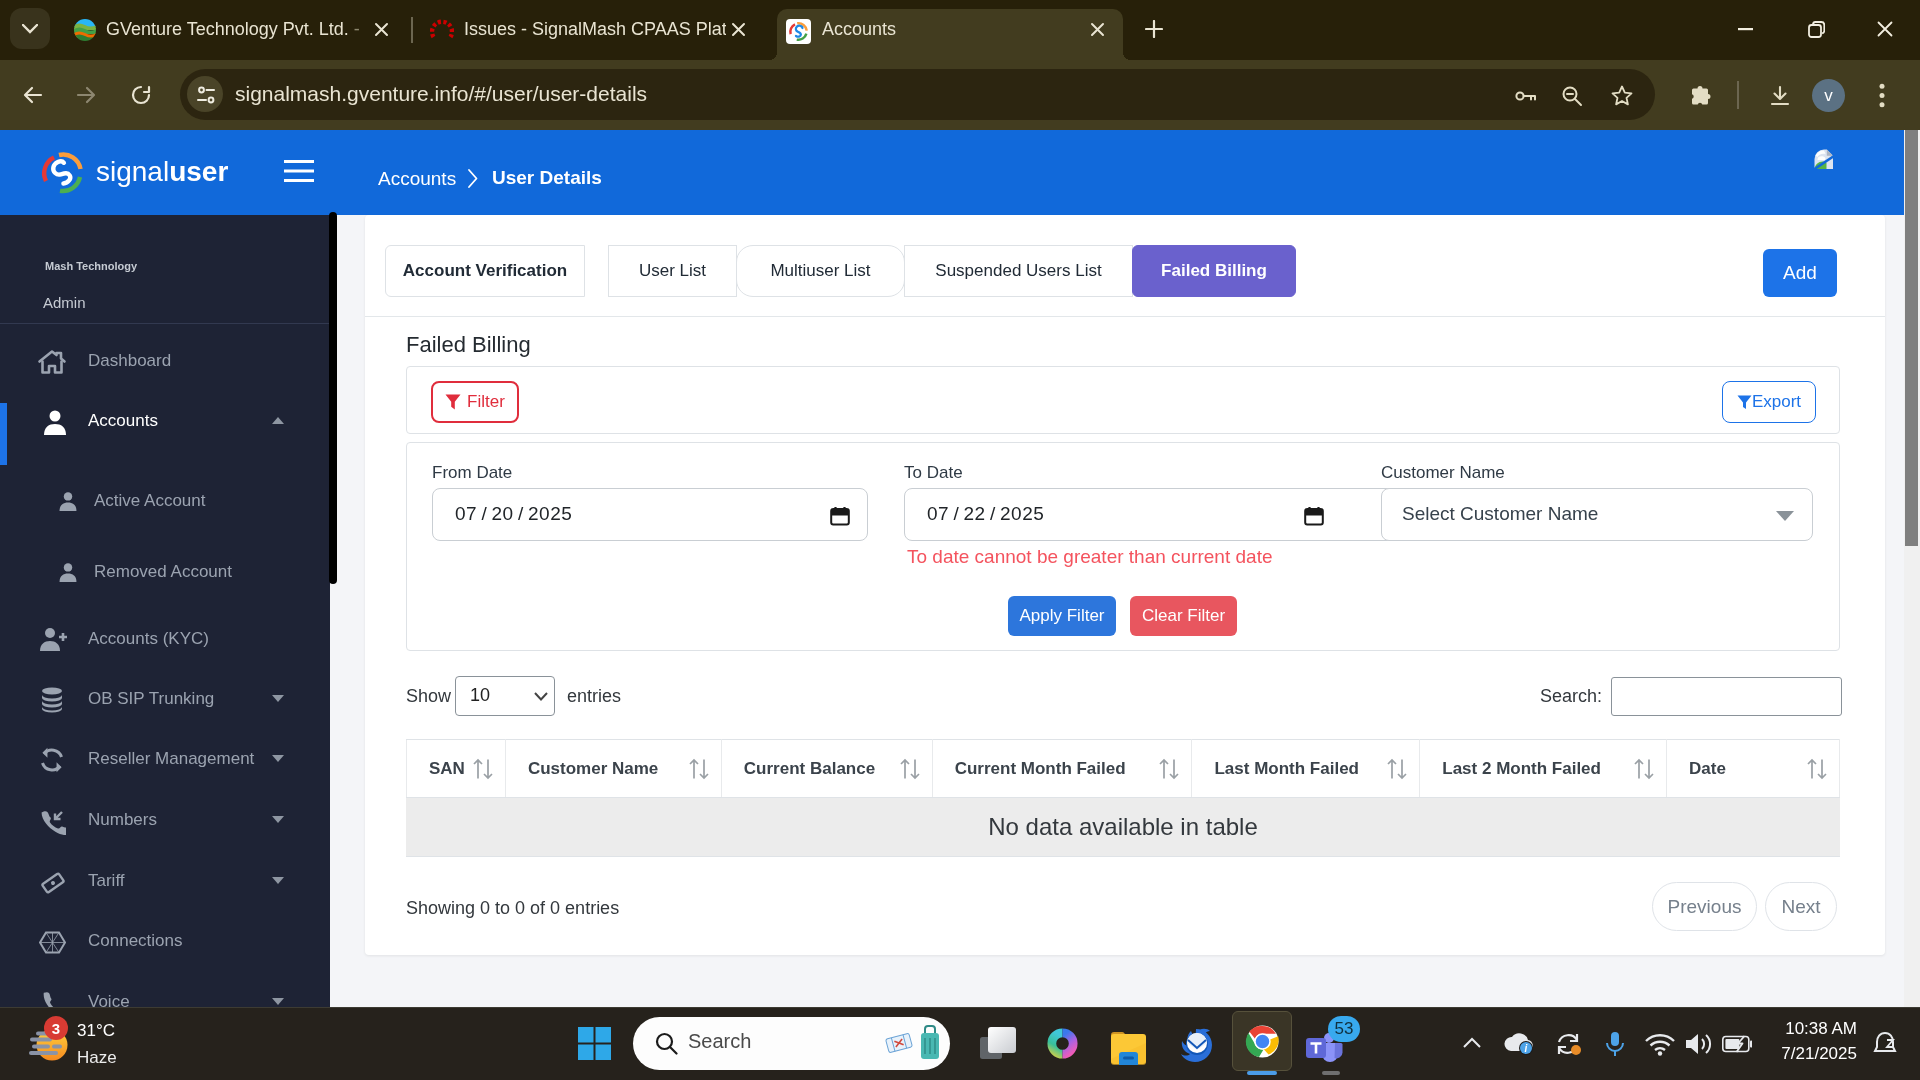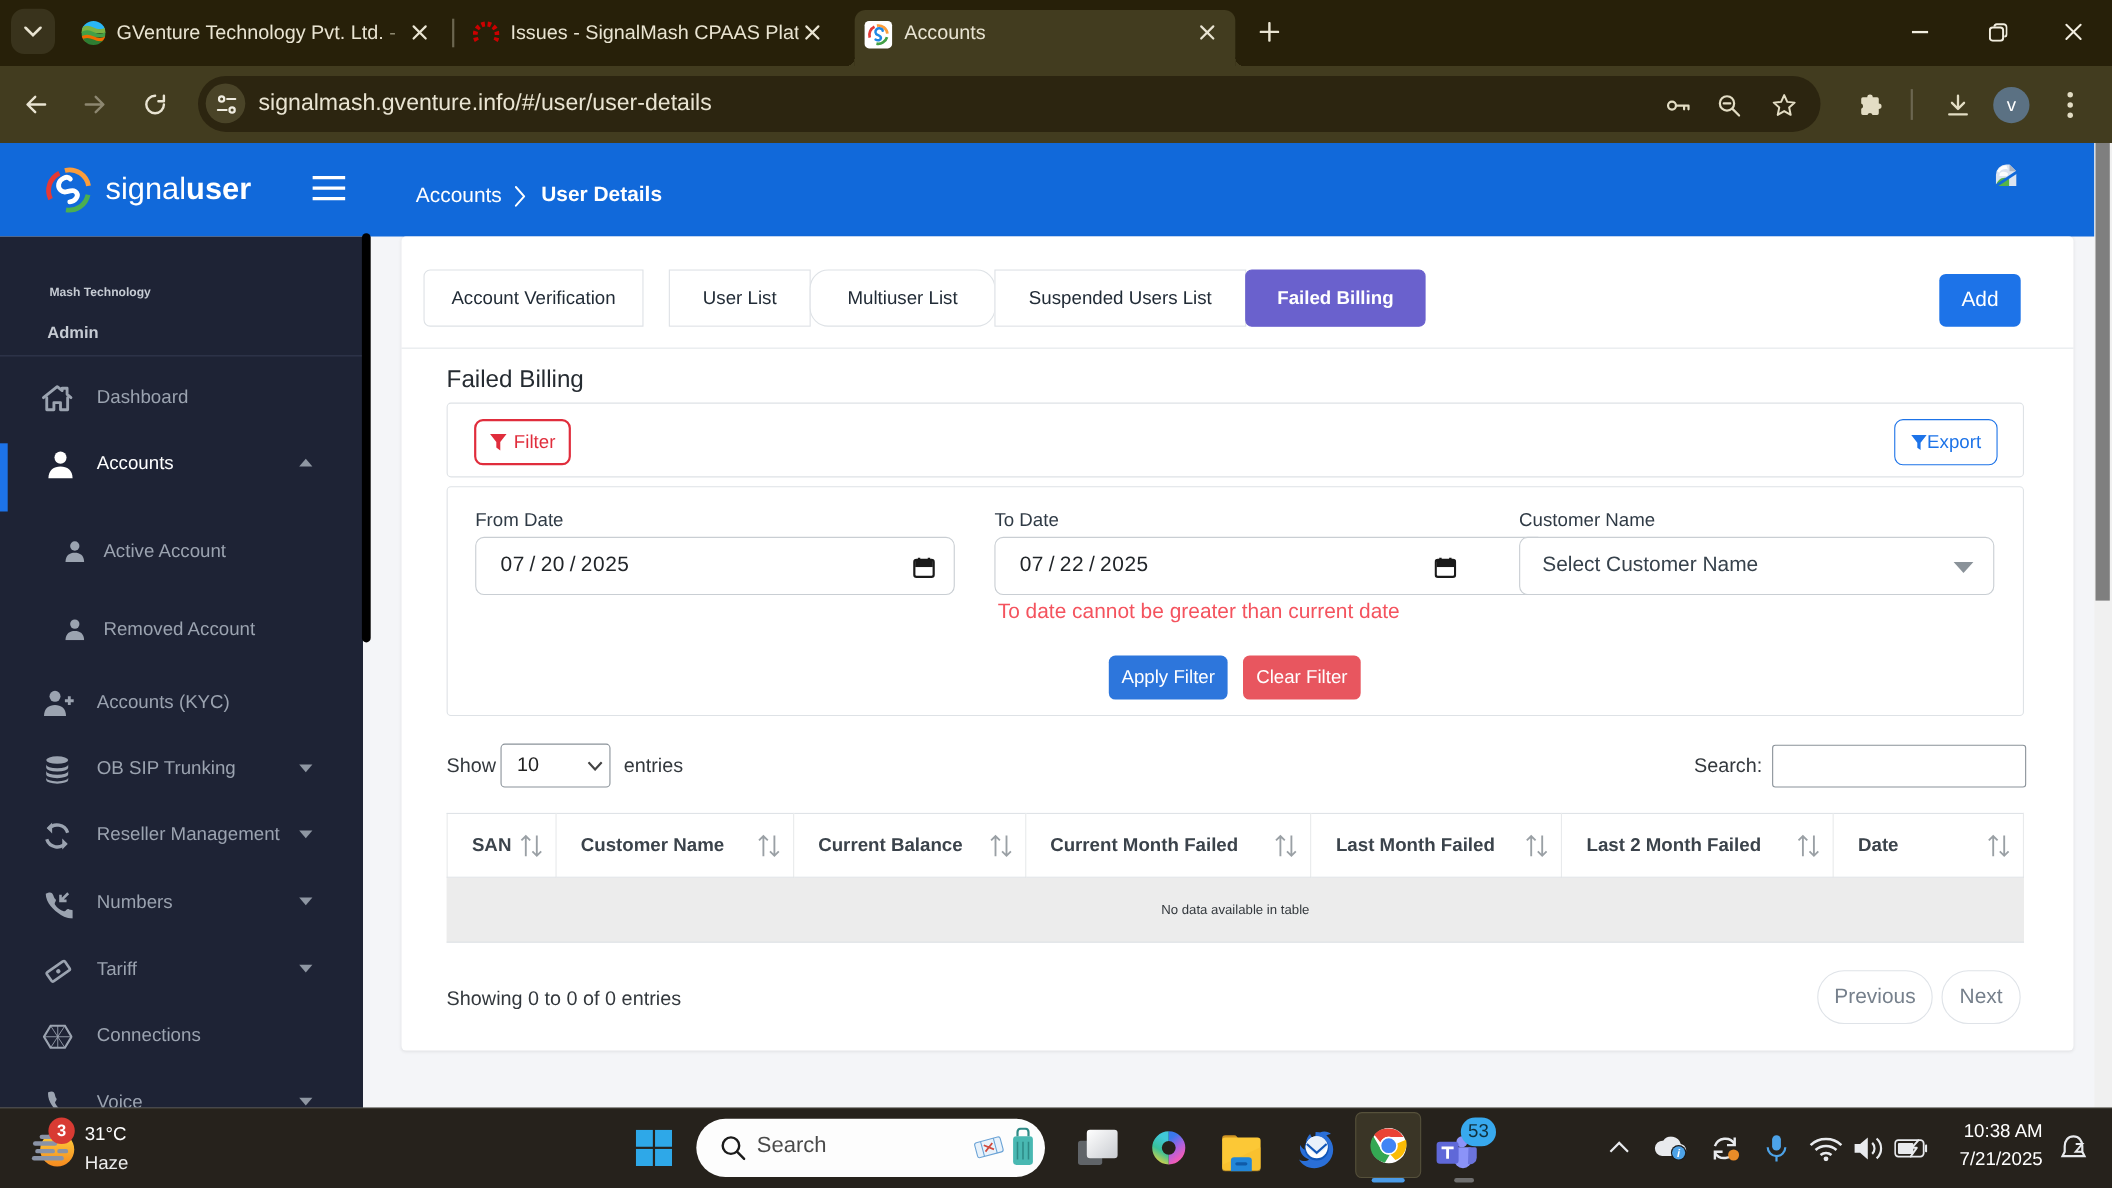--- a/index.html
+++ b/index.html
@@ -210,21 +210,21 @@
     <svg class="abs" style="left:1813px;top:18px;" width="21" height="22" viewBox="0 0 21 22">
       <path d="M1.5 11 A 9.5 9.5 0 0 1 11 1.5 H13.8 L20 7.7 V21 H1.5 Z" fill="#dce4f0"></path>
       <path d="M2.5 7.5 C 4.5 4 8 2 11 2.5 L12.5 6 C 9 5 5.5 6.5 4.5 9 Z M5 9.5 C 7.5 7.5 11 8 12.5 10 L 12 12 H4.5 Z" fill="#fdfefe"></path>
       <path d="M1.5 21 C 2.5 14.5 9 11.5 13.5 15 L 13.5 21 Z" fill="#56b345"></path>
       <path d="M13.8 1.5 V7.7 H20 Z" fill="#adb5c2"></path>
       <path d="M0 22 L21 8" stroke="#1169da" stroke-width="2.6"></path>
     </svg>
   </div>
   <div id="sidebar">
     <div class="abs" style="left:45px;top:45px;color:#c6cbd3;font-size:11px;font-weight:bold;">Mash Technology</div>
-    <div class="abs" style="left:43px;top:79px;color:#c6cbd3;font-size:15px;font-weight:bold;">Admin</div>
+    <div class="abs" style="left:43px;top:79px;color:#c6cbd3;font-size:15px;font-weight:normal;">Admin</div>
     <div class="abs" style="left:0;top:108px;width:330px;height:1px;background:#323950;"></div>
 
     <div class="mitem" style="top:134px;">
       <svg class="abs" style="left:37px;top:0px;" width="30" height="26" viewBox="0 0 30 26">
           <g fill="none" stroke="#9ba3b0" stroke-width="2.6" stroke-linejoin="round" stroke-linecap="round">
             <path d="M2.5 12.5 L15 2.5 L19.5 6 V4 H24 V9.5 L27.5 12.5"></path>
             <path d="M5.5 12.5 V23.5 H12 V17 H18 V23.5 H24.5 V12.5"></path>
           </g>
         </svg>
       <div class="mtext" style="top:2px;">Dashboard</div>
@@ -324,21 +324,21 @@
           <path d="M3 2 c 8 -3 6 4 8 6 c 1.5 2 -2 3 -1 5 c 1.5 3 4 5.5 7 7 c 2 1 3 -2.5 5 -1 c 2 2 9 0 6 8 c -1 2 -8 1 -14 -4 c -6 -5 -12 -13 -11 -21 Z" fill="#9ba3b0"></path>
         </svg>
       <div class="mtext" style="top:2px;">Voice</div>
       <div class="caret-d"></div>
     </div>
   </div>
   <div id="sidescroll"></div>
 
   <div id="card">
     <div id="tabsrow">
-      <div class="ptab" style="left:20px;width:200px;border-radius:6px 0 0 6px;">Account Verification</div>
+      <div class="ptab" style="left:20px;width:200px;border-radius:6px 0 0 6px;font-weight:bold;">Account Verification</div>
       <div class="ptab" style="left:243px;width:129px;">User List</div>
       <div class="ptab" style="left:371px;width:169px;border-radius:17px;">Multiuser List</div>
       <div class="ptab" style="left:539px;width:229px;">Suspended Users List</div>
       <div class="ptab" style="left:767px;width:164px;background:#6a61cd;border-color:#6a61cd;color:#fff;border-radius:6px;font-weight:bold;">Failed Billing</div>
       <div id="addbtn">Add</div>
     </div>
     <div class="abs" style="left:41px;top:117px;color:#252b31;font-size:22px;">Failed Billing</div>
 
     <div class="fbox" style="top:151px;height:68px;">
       <div class="abs" style="left:24px;top:14px;width:88px;height:42px;border:2px solid #e02d3c;border-radius:8px;color:#e02d3c;font-size:17px;display:flex;align-items:center;justify-content:center;gap:6px;">
@@ -434,21 +434,21 @@
                 </svg></span></th>
         <th style="width:173px;">Date<span class="sortic"><svg width="23" height="24" viewBox="0 0 23 24">
                   <g stroke="#9aa0a5" stroke-width="1.7" fill="none">
                     <path d="M6 21.5 V3.5 M2 7 L6 3 L10 7"></path>
                     <path d="M16 2.5 V20.5 M12 17 L16 21 L20 17"></path>
                   </g>
                 </svg></span></th>
       </tr>
     </tbody>
       </table>
-    <div class="abs" style="left:41px;top:583px;width:1434px;height:59px;background:#ececec;border-bottom:1px solid #dfe3e7;display:flex;align-items:center;justify-content:center;font-size:12px;color:#33383d;">No data available in table</div>
+    <div class="abs" style="left:41px;top:583px;width:1434px;height:59px;background:#ececec;border-bottom:1px solid #dfe3e7;display:flex;align-items:center;justify-content:center;font-size:24px;color:#33383d;">No data available in table</div>
     <div class="abs" style="left:41px;top:683px;color:#33383d;font-size:18px;">Showing 0 to 0 of 0 entries</div>
     <div class="abs" style="left:1287px;top:667px;width:105px;height:49px;border:1px solid #dfe3e8;border-radius:25px;color:#76808c;font-size:19px;display:flex;align-items:center;justify-content:center;">Previous</div>
     <div class="abs" style="left:1400px;top:667px;width:72px;height:49px;border:1px solid #dfe3e8;border-radius:25px;color:#76808c;font-size:19px;display:flex;align-items:center;justify-content:center;">Next</div>
   </div>
   <div id="pagescroll"></div>
   <div id="pagethumb"></div>
 </div>
 
 <div id="taskbar">
     <div class="abs" style="left:0;top:0;width:1920px;height:1px;background:#3d3b33;"></div>

